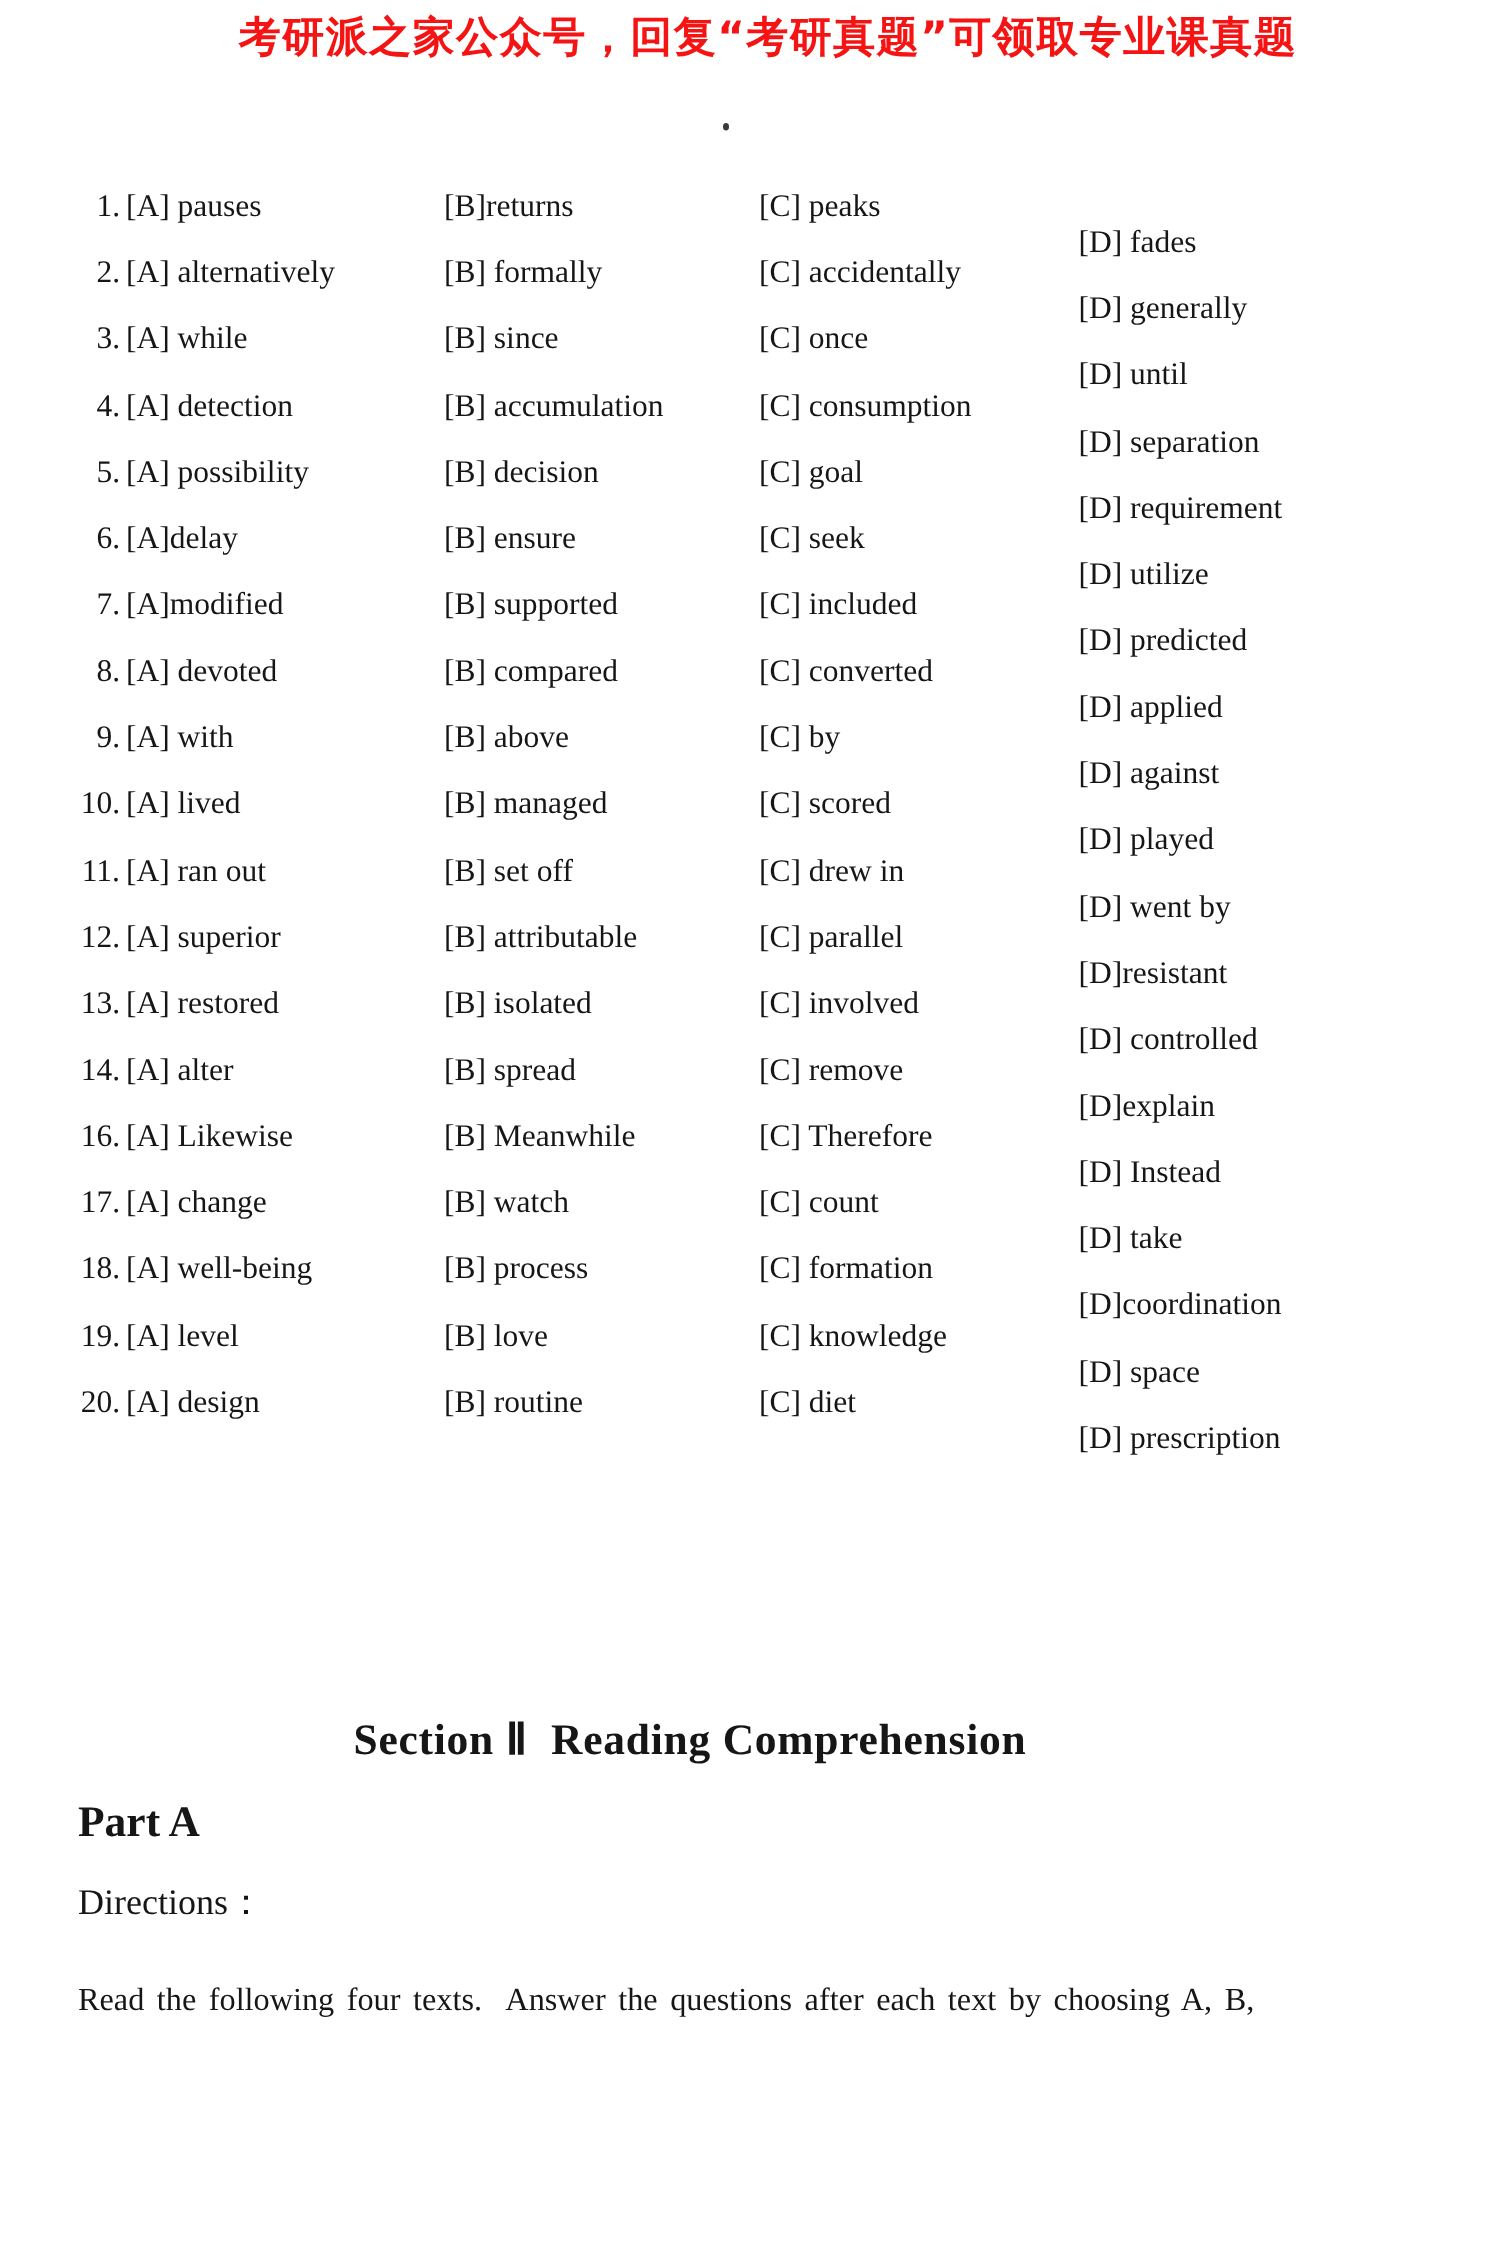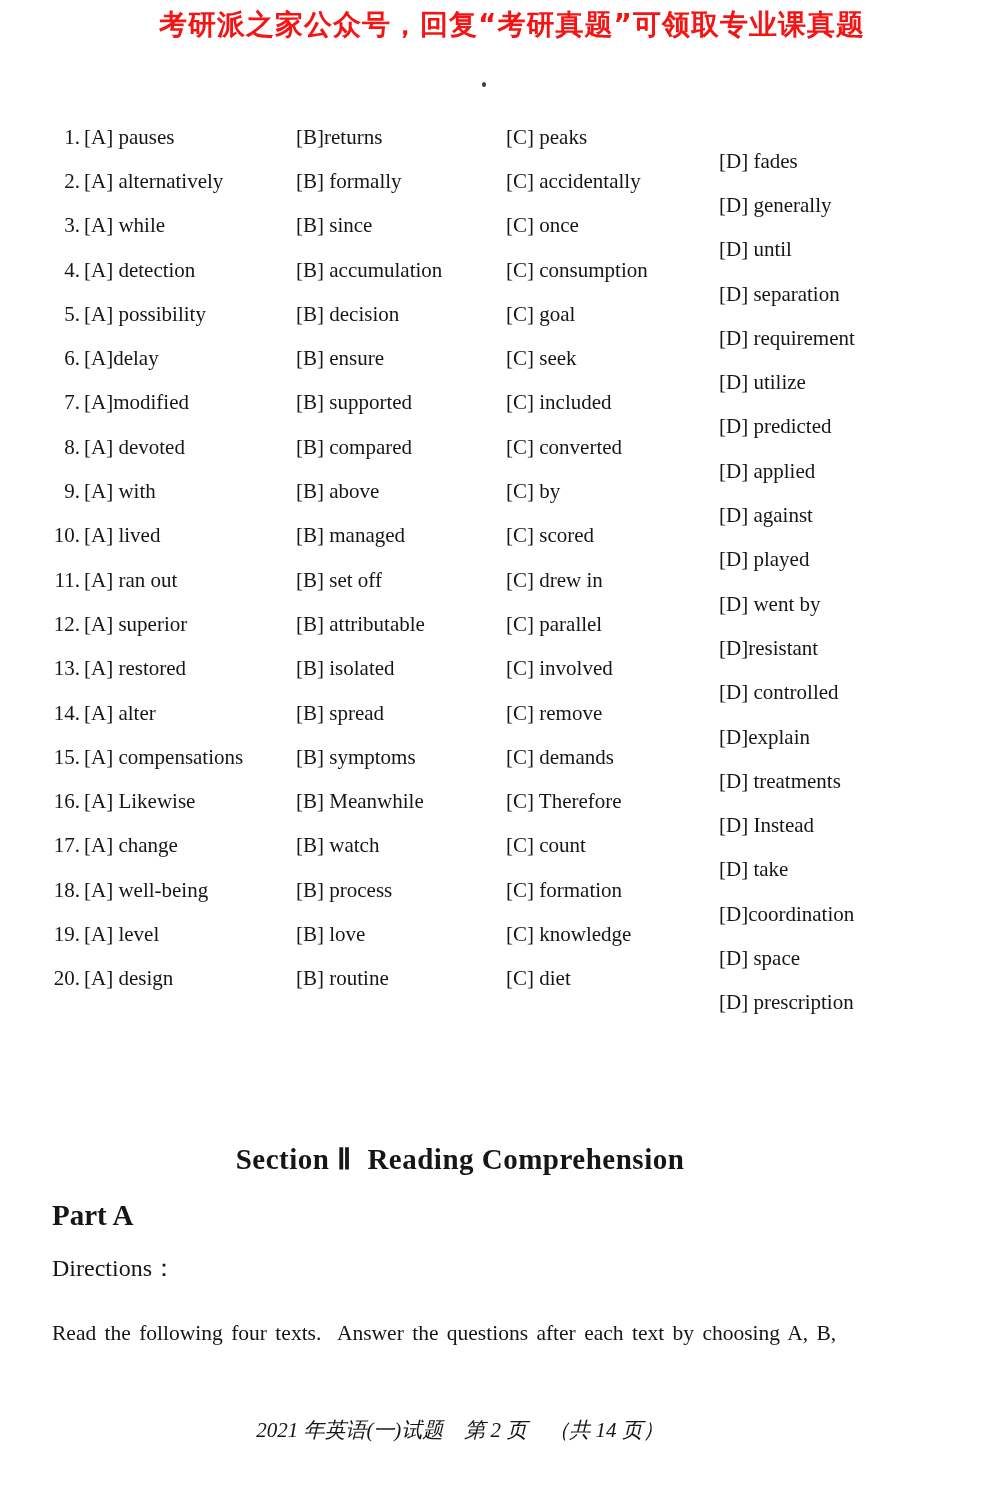--- a/index.html
+++ b/index.html
@@ -182,27 +182,20 @@
         <span class="q-opt col-d">[D] controlled</span>
       </div>
       <div class="q-row">
         <span class="q-num">14.</span>
         <span class="q-opt col-a">[A] alter</span>
         <span class="q-opt col-b">[B] spread</span>
         <span class="q-opt col-c">[C] remove</span>
         <span class="q-opt col-d">[D]explain</span>
       </div>
       <div class="q-row">
-        <span class="q-num">15.</span>
-        <span class="q-opt col-a">[A] compensations</span>
-        <span class="q-opt col-b">[B] symptoms</span>
-        <span class="q-opt col-c">[C] demands</span>
-        <span class="q-opt col-d">[D] treatments</span>
-      </div>
-      <div class="q-row">
         <span class="q-num">16.</span>
         <span class="q-opt col-a">[A] Likewise</span>
         <span class="q-opt col-b">[B] Meanwhile</span>
         <span class="q-opt col-c">[C] Therefore</span>
         <span class="q-opt col-d">[D] Instead</span>
       </div>
       <div class="q-row">
         <span class="q-num">17.</span>
         <span class="q-opt col-a">[A] change</span>
         <span class="q-opt col-b">[B] watch</span>
@@ -234,15 +227,14 @@
 
   <div class="section-heading">Section Ⅱ  Reading Comprehension</div>
 
   <div class="part-a">Part A</div>
 
   <div class="directions-label">Directions：</div>
 
   <div class="directions-line1">Read the following four texts.  Answer the questions after each text by choosing A, B,</div>
 
 
-  <div class="footer">2021 年英语(一)试题　第 2 页　（共 14 页）</div>
 
 </div>
 
 </body></html>

